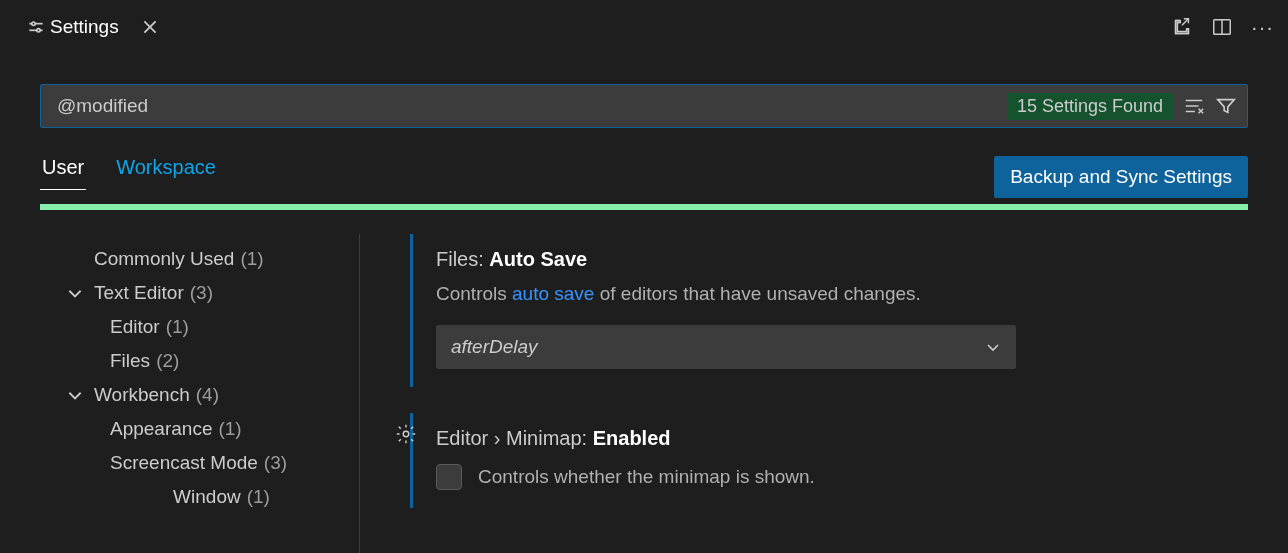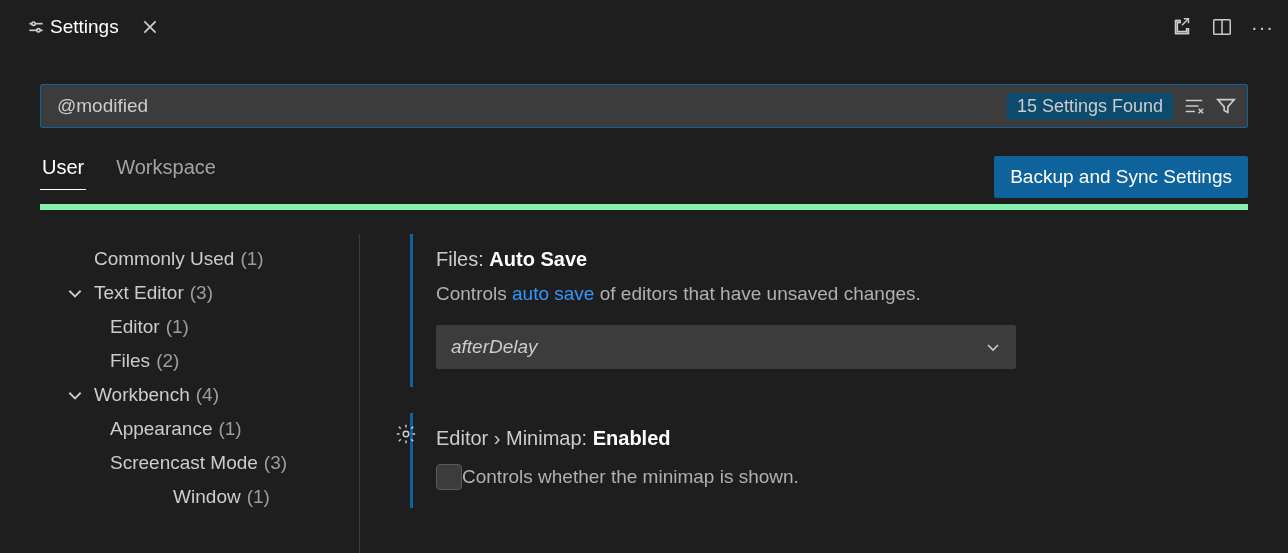--- a/index.html
+++ b/index.html
@@ -52,40 +52,40 @@
   }
   .search-input {
     flex: 1;
     background: transparent;
     border: none;
     outline: none;
     color: #cccccc;
     font-size: 19px;
   }
   .found-badge {
-    background: #0c4a6e;
+    background: #14532d;
     color: #cccccc;
     padding: 3px 10px;
     font-size: 18px;
     border-radius: 2px;
     margin-right: 10px;
   }
   .search-actions { display:flex; align-items:center; gap:10px; }
   .search-actions svg { width:22px; height:22px; color:#cccccc; cursor:pointer;}
   .tabs-row {
     display: flex;
     align-items: flex-start;
     margin-top: 28px;
     border-bottom: 6px solid #86efac;
   }
   .scope-tab {
     font-size: 20px;
     padding: 0 2px 10px 2px;
     margin-right: 28px;
-    color: #a3a3a3;
+    color: #0ea5e9;
     cursor: pointer;
   }
   .scope-tab.active {
     color: #ffffff;
     border-bottom: 1.5px solid #ffffff;
   }
   .sync-btn {
     margin-left: auto;
     background: #0e639c;
     color: #ffffff;
@@ -161,20 +161,21 @@
     left: -18px;
     top: 10px;
     width: 22px;
     height: 22px;
     color: #cccccc;
     cursor: pointer;
   }
   .checkbox-row {
     display:flex;
     align-items:center;
+    gap: 16px;
     margin-top: 14px;
     font-size:19px;
     color:#b0b0b0;
   }
   .checkbox {
     width: 26px;
     height: 26px;
     border: 1px solid #5a5a5a;
     border-radius: 4px;
     background: #3c3c3c;

